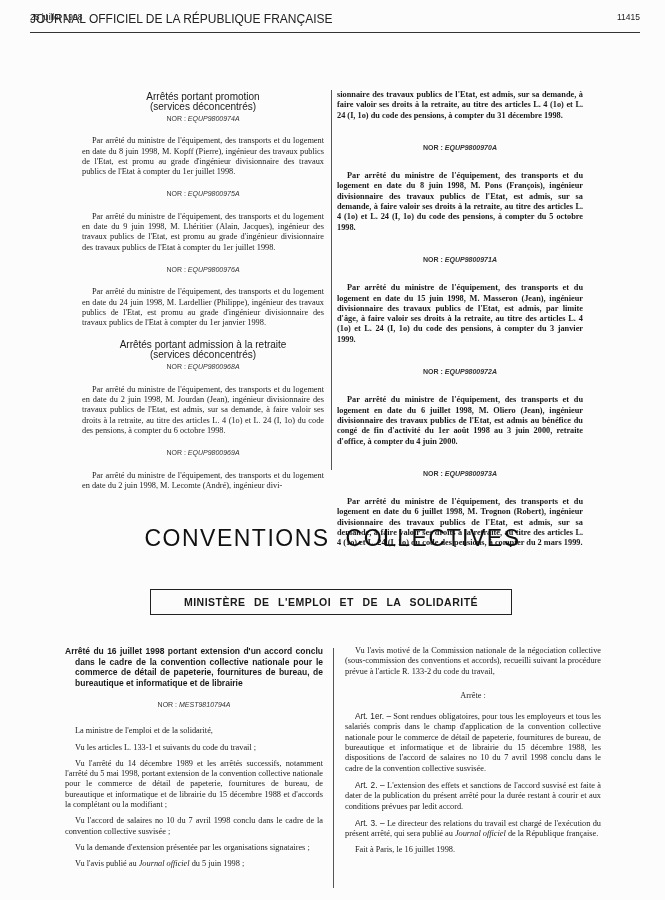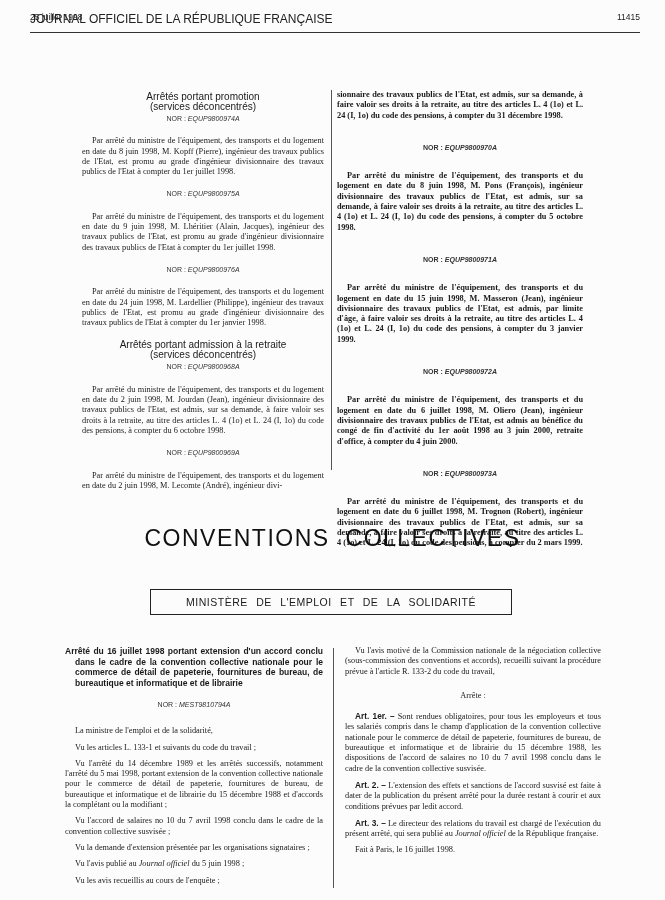--- a/index.html
+++ b/index.html
@@ -21,27 +21,27 @@
   .nor { font-family:"Liberation Sans", sans-serif; text-align:center; font-size:7px;
          margin:2px 0 12px 0 !important; text-indent:0 !important; color:#333; }
   .nor i { font-style:italic; }
   .nor.big { margin:22px 0 18px 0 !important; }
   .gap { height:12px; }
   .conv { position:absolute; top:525px; left:0; width:665px; text-align:center;
           font-family:"Liberation Sans", sans-serif; font-size:23px; letter-spacing:1.5px;
           word-spacing:8px; color:#111; }
   .ministry-box { position:absolute; top:589px; left:150px; width:362px; height:26px;
                   border:1.5px solid #222; box-sizing:border-box; text-align:center;
-                  font-family:"Liberation Sans", sans-serif; font-weight:normal; font-size:10.5px;
+                  font-family:"Liberation Sans", sans-serif; font-weight:bold; font-size:10.5px;
                   line-height:24px; letter-spacing:0.5px; word-spacing:5px; }
   .lc2 { left:65px; width:258px; top:646px; }
   .rc2 { left:345px; width:256px; top:646px; }
   .art-title { font-family:"Liberation Sans", sans-serif; font-weight:bold; font-size:8.5px;
                line-height:10.5px; text-indent:0 !important; padding-left:10px; text-indent:-10px !important; }
-  .art-label { font-family:"Liberation Sans", sans-serif; font-weight:bold; }
+  .art-label { font-family:"Liberation Sans", sans-serif; font-weight:normal; }
   .arrete { text-align:center; text-indent:0 !important; margin:14px 0 10px 0 !important; }
   .sp { margin-top:6px !important; }
 </style>
 </head>
 <body>
 
 <div class="hdr">
   <span class="l">25 juillet 1998</span>
   <span class="c">JOURNAL OFFICIEL DE LA RÉPUBLIQUE FRANÇAISE</span>
   <span class="r">11415</span>
@@ -85,21 +85,20 @@
 
 <div class="col lc2">
   <p class="art-title" style="padding-left:10px; text-indent:-10px">Arrêté du 16 juillet 1998 portant extension d'un accord conclu dans le cadre de la convention collective nationale pour le commerce de détail de papeterie, fournitures de bureau, de bureautique et informatique et de librairie</p>
   <p class="nor" style="margin:12px 0 16px 0 !important"><span>NOR :</span> <i>MEST9810794A</i></p>
   <p>La ministre de l'emploi et de la solidarité,</p>
   <p class="sp">Vu les articles L. 133-1 et suivants du code du travail ;</p>
   <p class="sp">Vu l'arrêté du 14 décembre 1989 et les arrêtés successifs, notamment l'arrêté du 5 mai 1998, portant extension de la convention collective nationale pour le commerce de détail de papeterie, fournitures de bureau, de bureautique et informatique et de librairie du 15 décembre 1988 et d'accords la complétant ou la modifiant ;</p>
   <p class="sp">Vu l'accord de salaires no 10 du 7 avril 1998 conclu dans le cadre de la convention collective susvisée ;</p>
   <p class="sp">Vu la demande d'extension présentée par les organisations signataires ;</p>
   <p class="sp"><span>Vu l'avis publié au </span><i>Journal officiel</i><span> du 5 juin 1998 ;</span></p>
-  <p class="sp">Vu les avis recueillis au cours de l'enquête ;</p>
 </div>
 
 <div class="vrule" style="left:333px; top:648px; height:240px;"></div>
 
 <div class="col rc2">
   <p>Vu l'avis motivé de la Commission nationale de la négociation collective (sous-commission des conventions et accords), recueilli suivant la procédure prévue à l'article R. 133-2 du code du travail,</p>
   <p class="arrete">Arrête :</p>
   <p><span class="art-label">Art. 1er. –</span><span> Sont rendues obligatoires, pour tous les employeurs et tous les salariés compris dans le champ d'application de la convention collective nationale pour le commerce de détail de papeterie, fournitures de bureau, de bureautique et informatique et de librairie du 15 décembre 1988, les dispositions de l'accord de salaires no 10 du 7 avril 1998 conclu dans le cadre de la convention collective susvisée.</span></p>
   <p class="sp"><span class="art-label">Art. 2. –</span><span> L'extension des effets et sanctions de l'accord susvisé est faite à dater de la publication du présent arrêté pour la durée restant à courir et aux conditions prévues par ledit accord.</span></p>
   <p class="sp"><span class="art-label">Art. 3. –</span><span> Le directeur des relations du travail est chargé de l'exécution du présent arrêté, qui sera publié au </span><i>Journal officiel</i><span> de la République française.</span></p>

